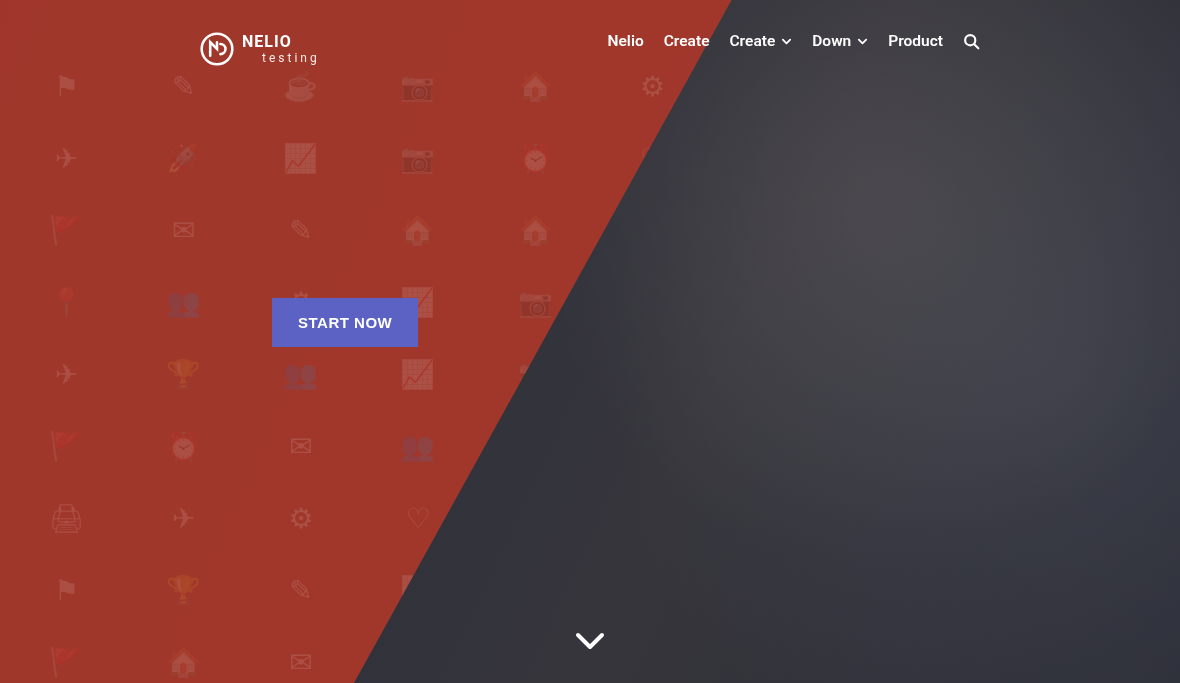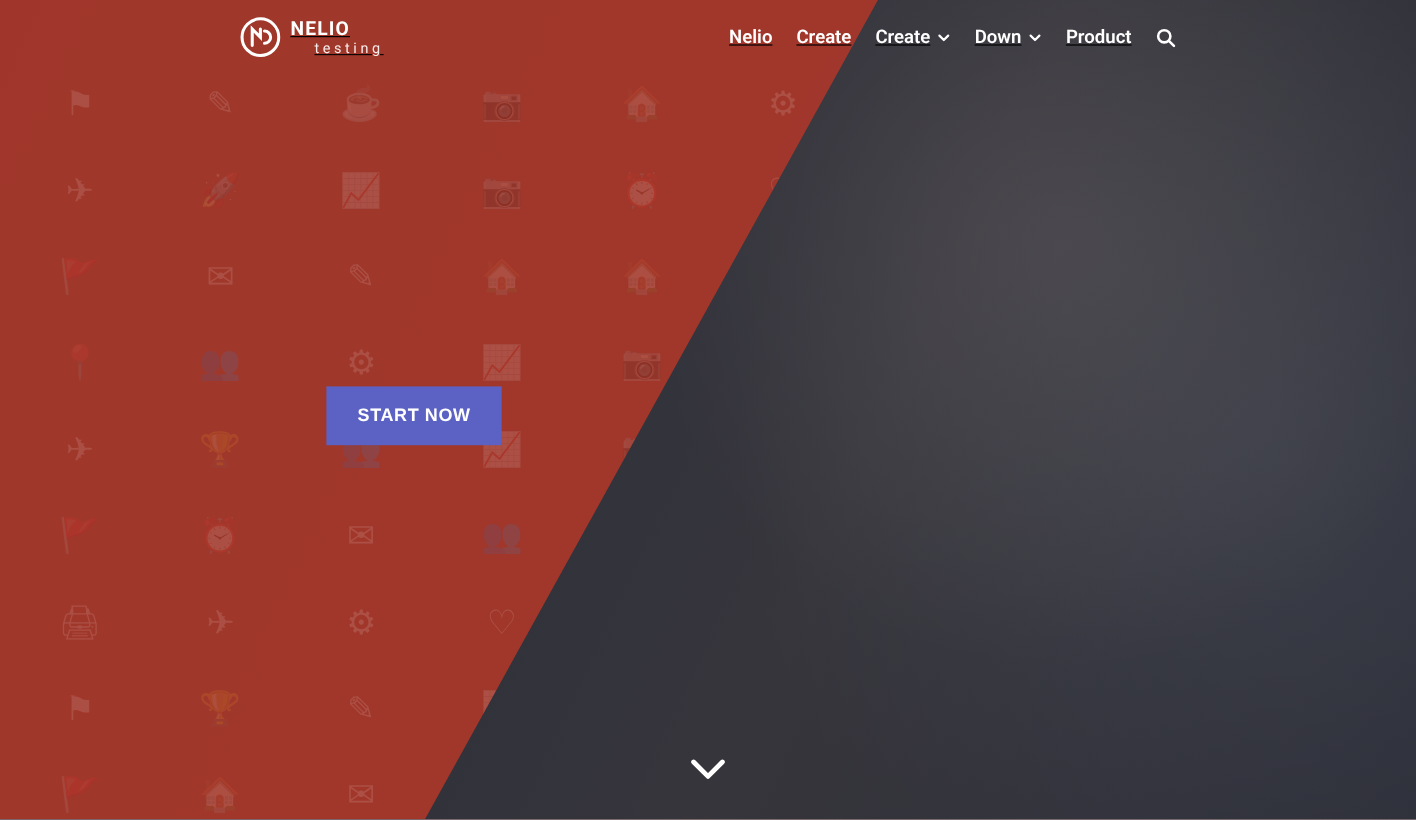--- a/index.html
+++ b/index.html
@@ -51,25 +51,24 @@
   display:flex; align-items:center; justify-content:center;
   color: rgba(255,255,255,0.12);
   font-size: 28px;
 }
 
 
 .header {
   position: absolute;
   top: 0; left: 0; right: 0;
   display: flex;
-  align-items: center;
+  align-items: flex-start;
   justify-content: space-between;
-  padding: 14px 200px 14px 200px;
+  padding: 32px 200px 14px 200px;
   z-index: 10;
-  text-decoration: underline;
 }
 .logo {
   display: flex;
   align-items: center;
   gap: 8px;
   color: #fff;
 }
 .logo-mark { width: 34px; height: 34px; }
 .logo-text { display:flex; flex-direction:column; line-height:1; }
 .logo-text .l1 { font-size: 16px; font-weight: 700; letter-spacing: 1px; }
@@ -106,21 +105,21 @@
 }
 .subhead {
   margin-top: 26px;
   font-size: 18px;
   line-height: 1.6;
   font-weight: 400;
   max-width: 690px;
 }
 .cta {
   display: inline-block;
-  margin-top: 60px;
+  margin-top: 36px;
   background: #5b62c4;
   color: #fff;
   font-weight: 700;
   font-size: 15px;
   letter-spacing: 0.5px;
   padding: 16px 26px;
   border: none;
   cursor: pointer;
 }
 

